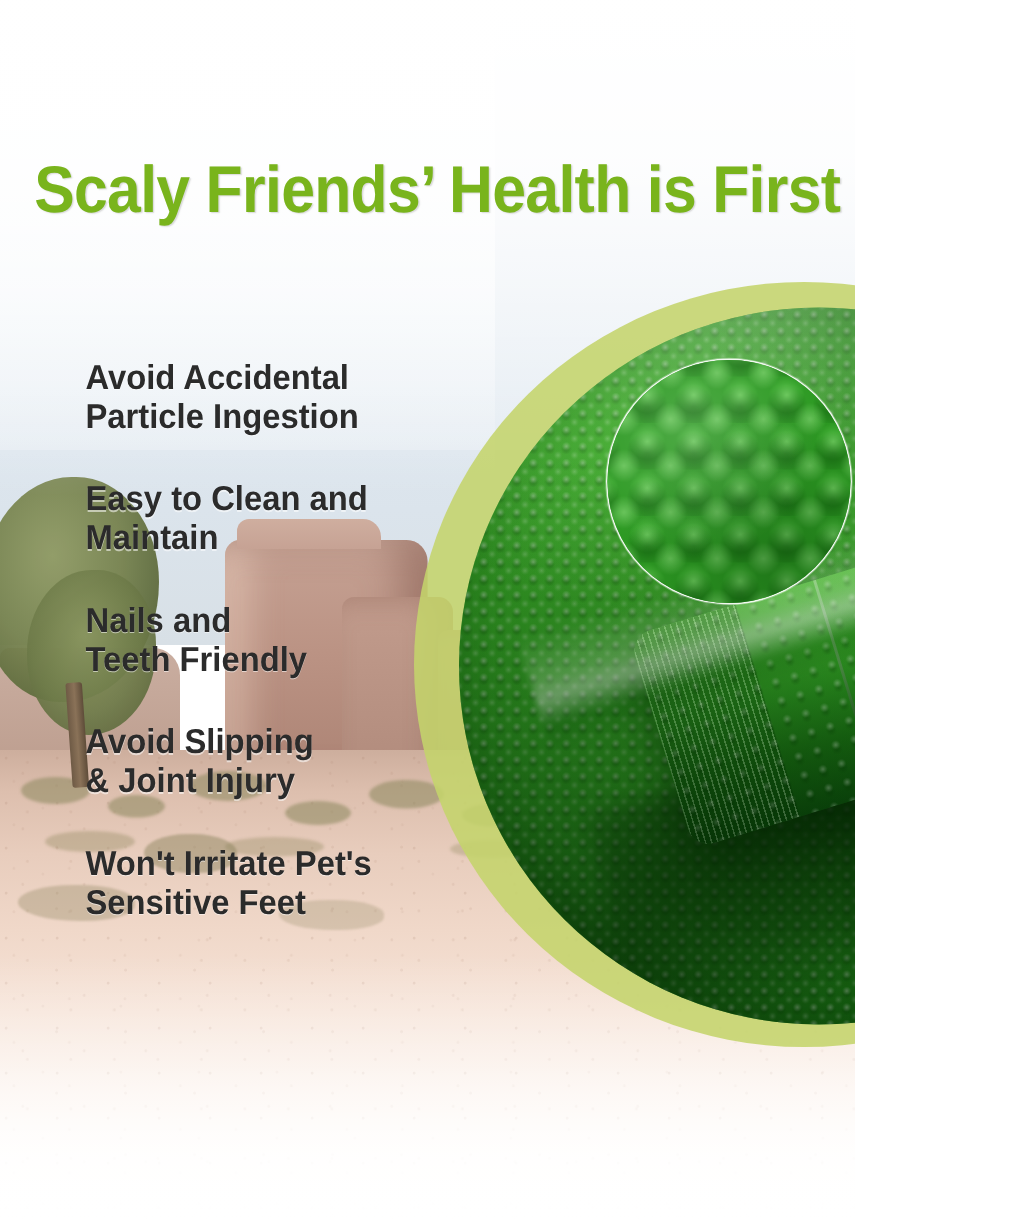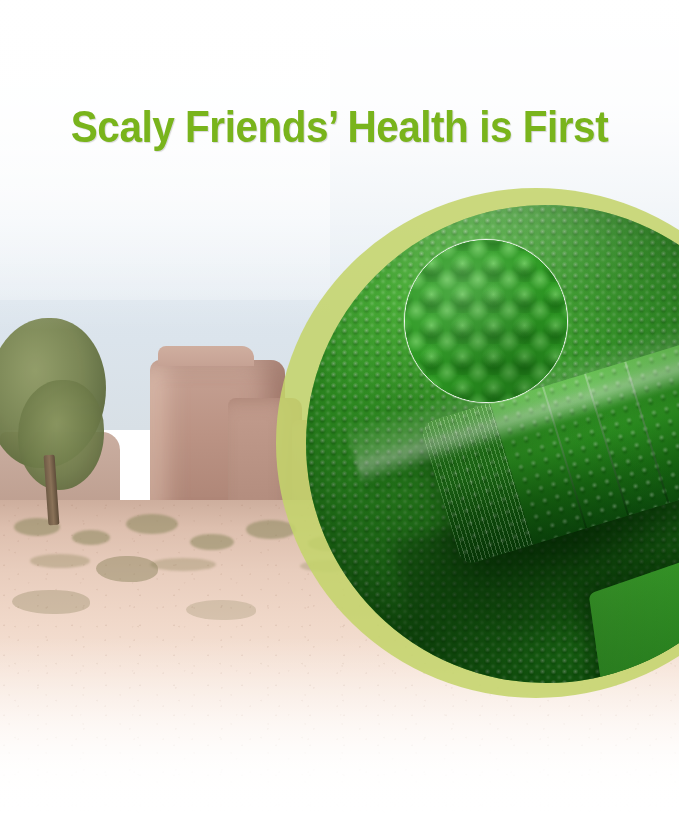--- a/index.html
+++ b/index.html
@@ -7,21 +7,21 @@
     margin: 0;
     padding: 0;
     background: #ffffff;
   }
   body {
     font-family: "Liberation Sans", sans-serif;
   }
 
   .infographic {
     position: relative;
-    width: 679px;
+    width: 570px;
     height: 817px;
     overflow: hidden;
     background: #ffffff;
   }
 
   
   .bg-photo {
     position: absolute;
     inset: 0;
     overflow: hidden;
@@ -473,14 +473,26 @@
     <div class="flap"></div>
     <div class="panel-vignette"></div>
   </div>
 
   <div class="magnifier">
     <div class="magnifier-dots"></div>
     <div class="magnifier-dots2"></div>
     <div class="magnifier-shade"></div>
   </div>
 
+  <div class="features">
+    <div class="feature-item">Avoid Accidental
+Particle Ingestion</div>
+    <div class="feature-item">Easy to Clean and
+Maintain</div>
+    <div class="feature-item">Nails and
+Teeth Friendly</div>
+    <div class="feature-item">Avoid Slipping
+&amp; Joint Injury</div>
+    <div class="feature-item">Won't Irritate Pet's
+Sensitive Feet</div>
+  </div>
 
 </div>
 
 </body></html>

